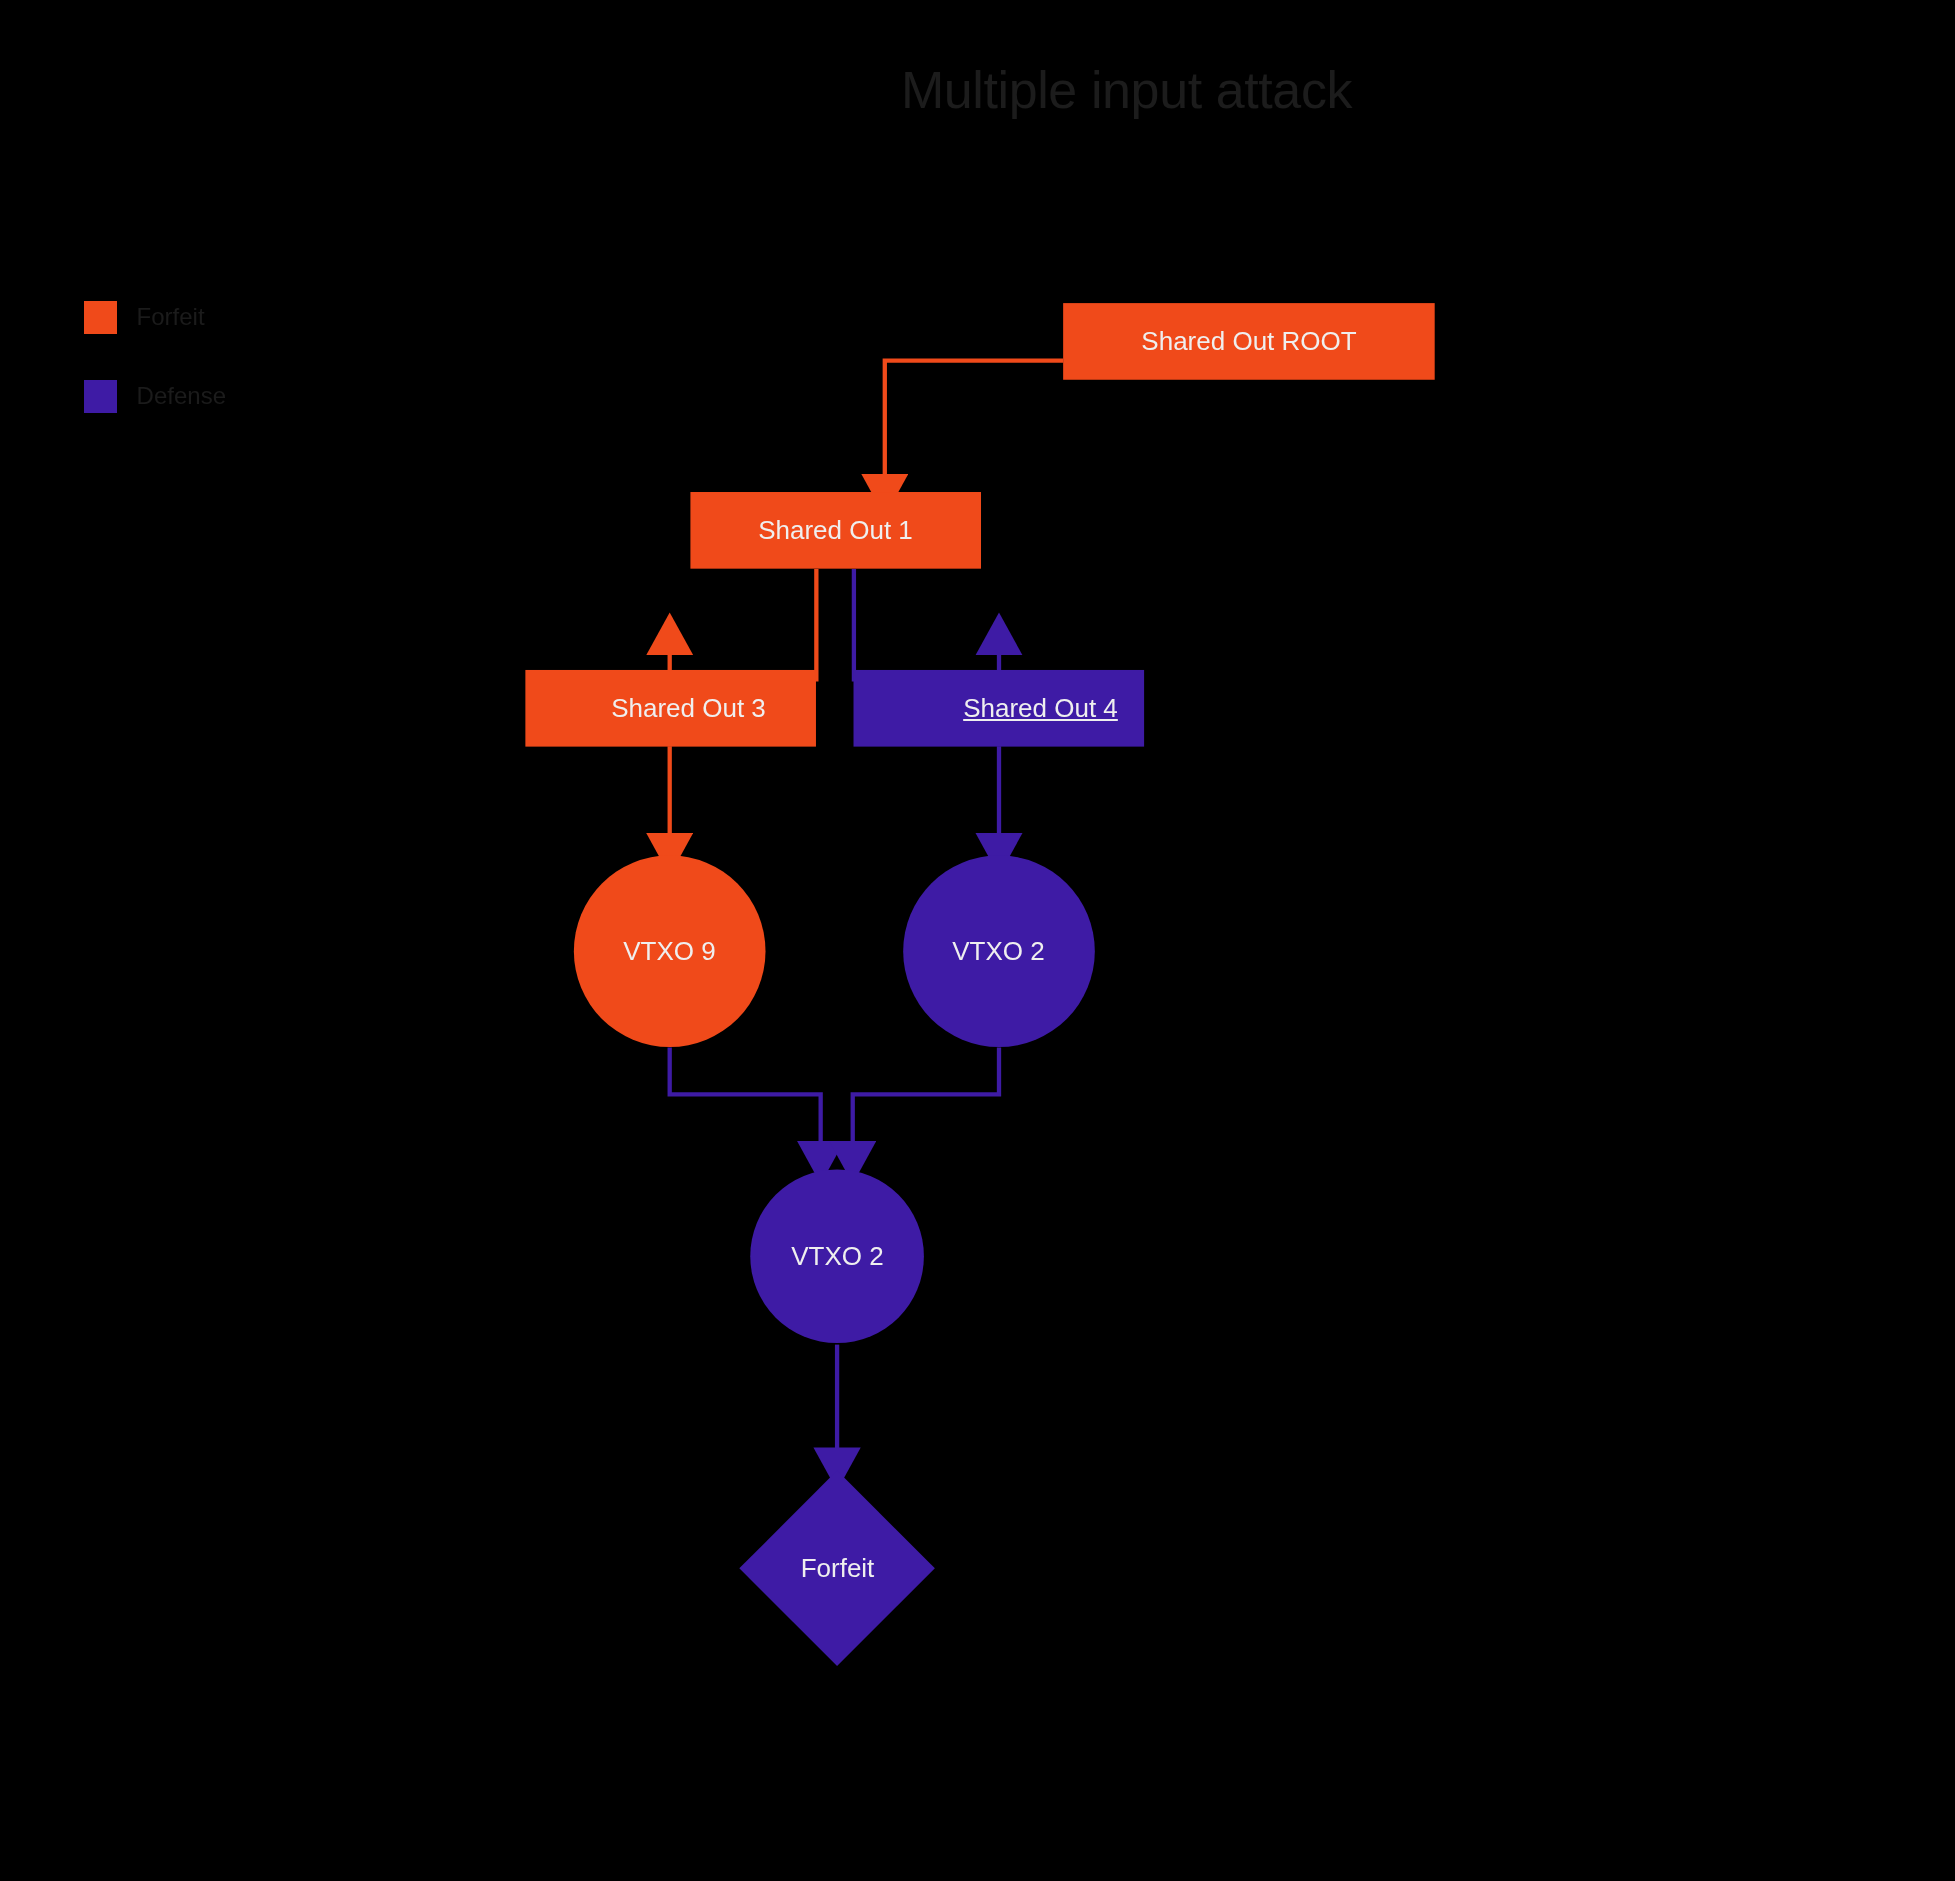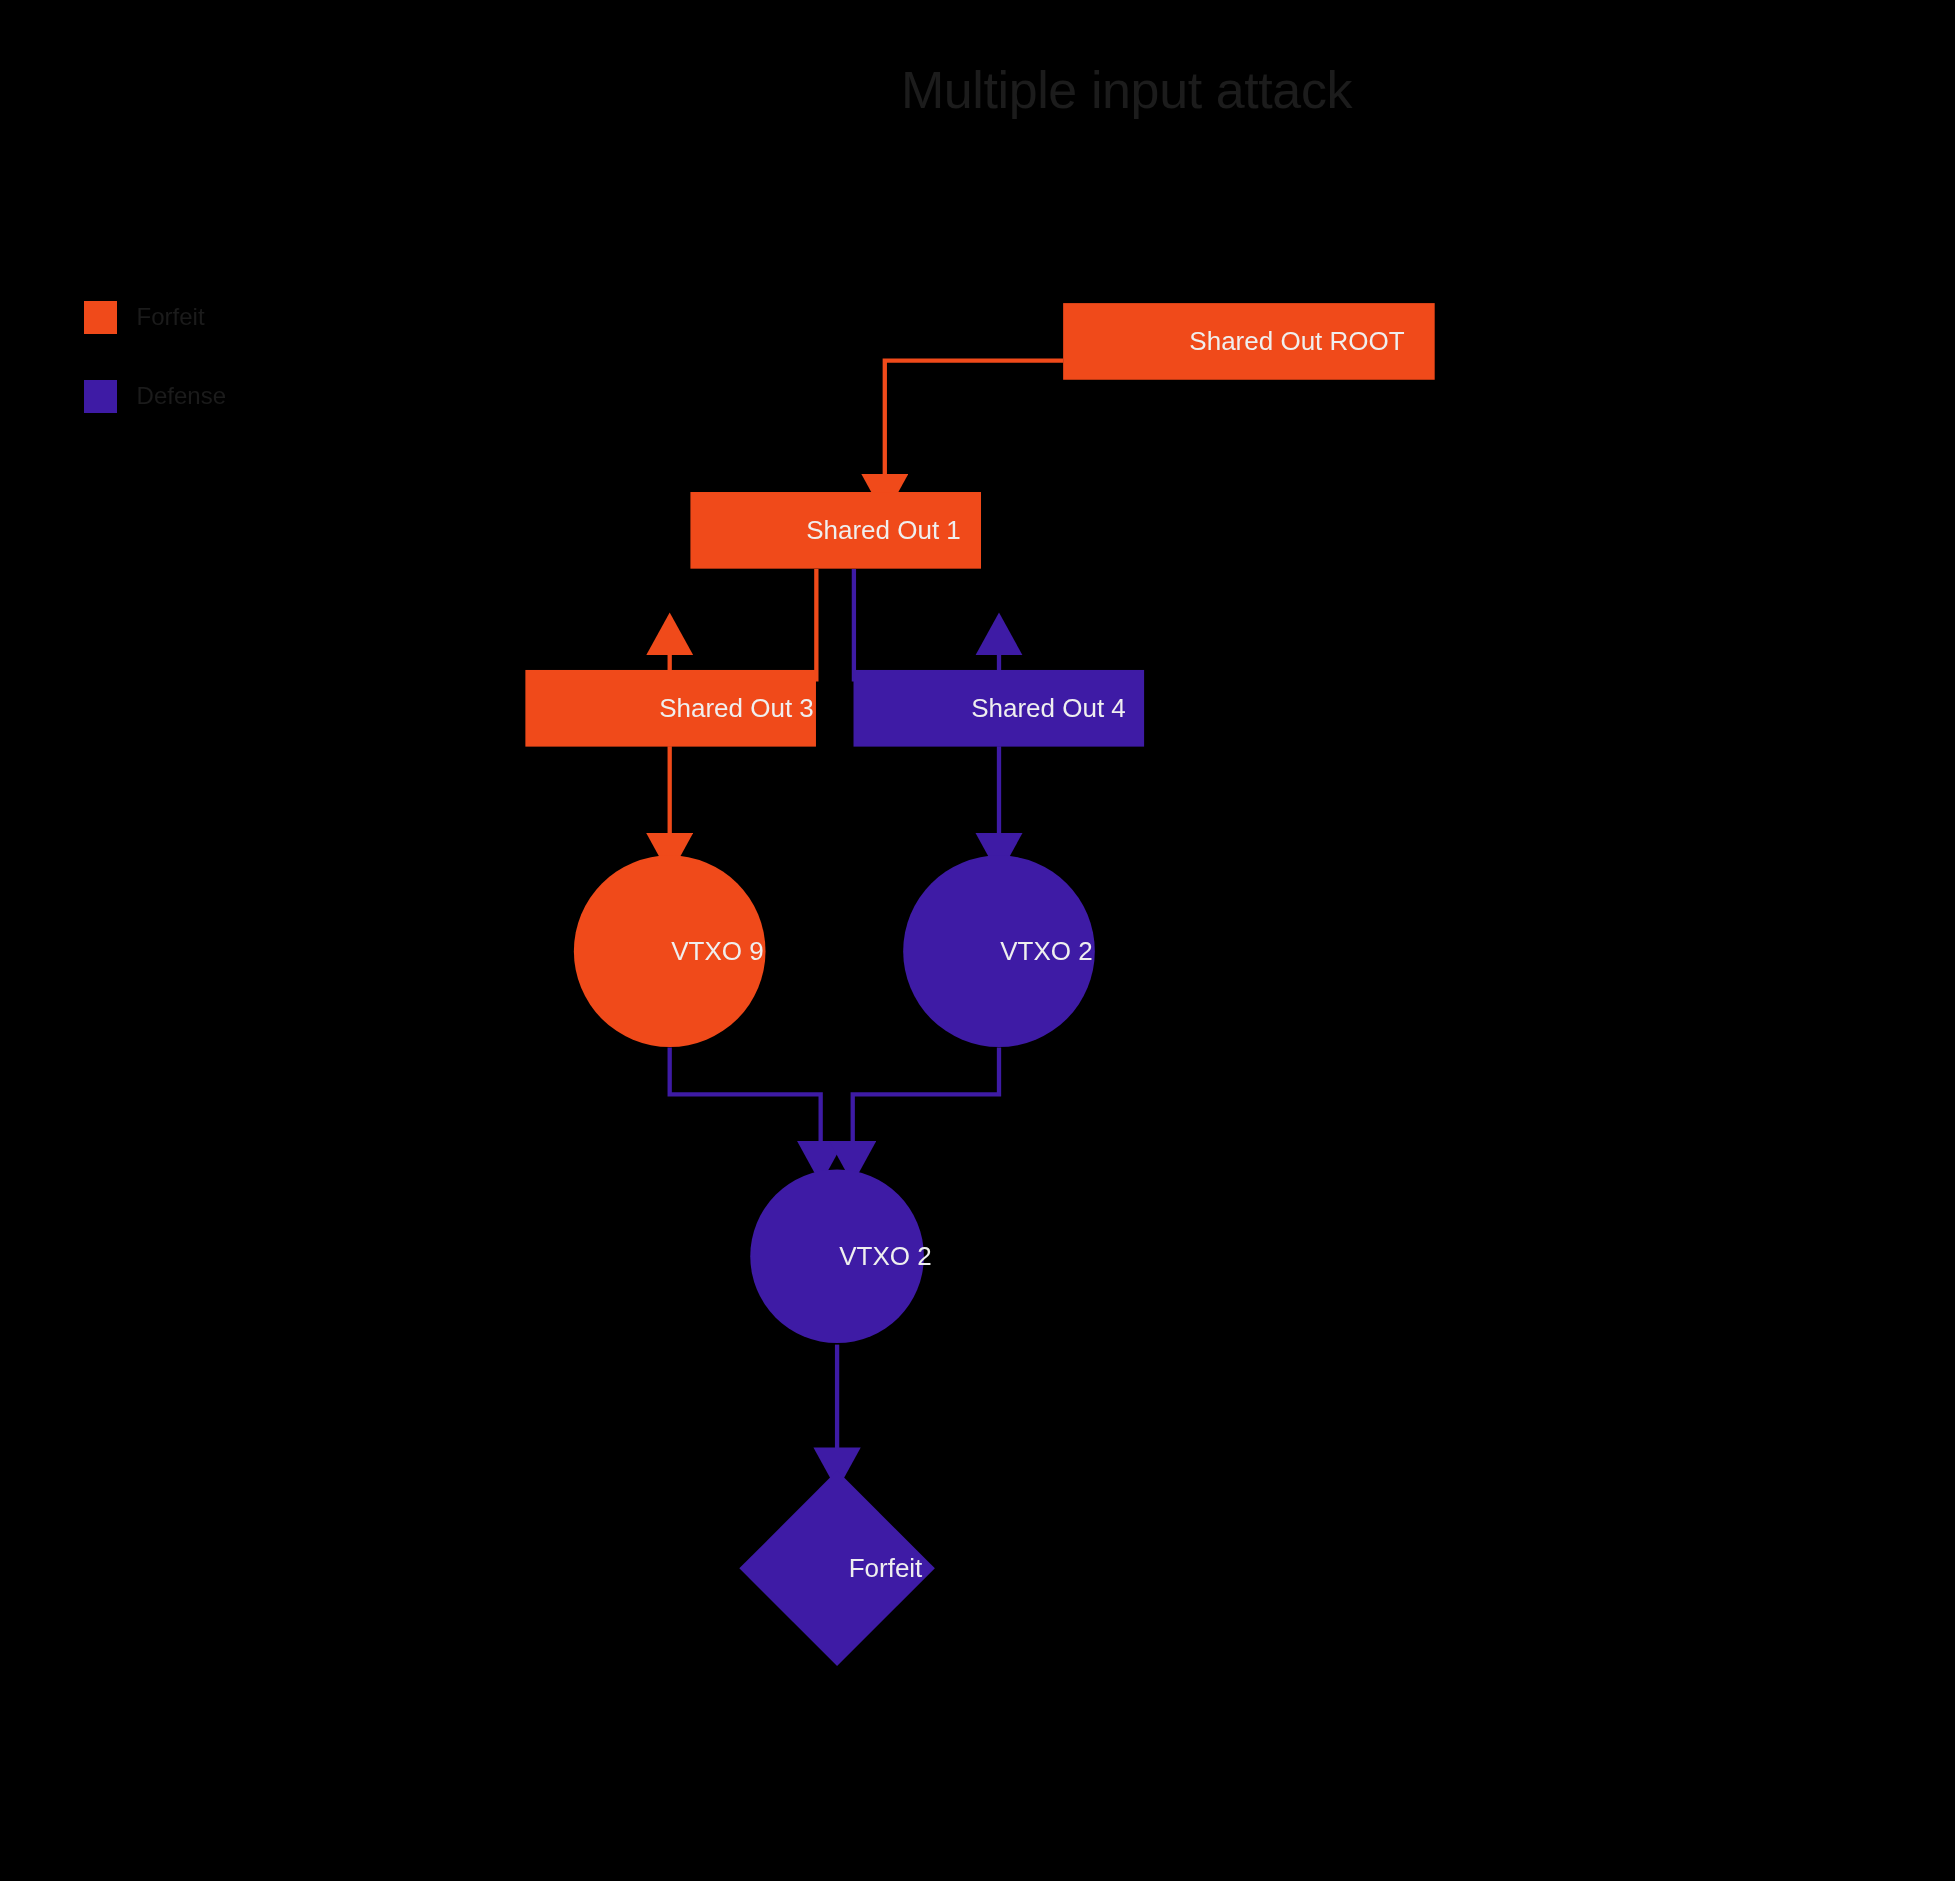--- a/index.html
+++ b/index.html
@@ -89,21 +89,20 @@
 
   
   .node-label {
     position: absolute;
     color: #efefef;
     font-size: 26px;
     line-height: 1;
     white-space: nowrap;
     text-align: center;
     pointer-events: none;
-    padding-left: 48px;
   }
 </style>
 </head>
 <body>
 
 <div id="stage">
 
   <div class="page-title">Multiple input attack</div>
 
   <div class="legend">
@@ -167,21 +166,21 @@
     <polygon points="2140,3760 2390,4010 2140,4260 1890,4010" fill="#3e1ba5"></polygon>
 
   </svg>
 
   <div class="node-label" style="left:1063px; top:328px; width:372px;">Shared Out ROOT</div>
 
   <div class="node-label" style="left:690px; top:517px; width:291px;">Shared Out 1</div>
 
   <div class="node-label" style="left:525px; top:695px; width:327px;">Shared Out 3</div>
 
-  <div class="node-label" style="left:855px; top:695px; width:291px;">Shared Out 4</div>
+  <div class="node-label" style="left:895px; top:695px; width:291px;text-decoration:underline;">Shared Out 4</div>
 
   <div class="node-label" style="left:552px; top:938px; width:235px;">VTXO 9</div>
 
   <div class="node-label" style="left:881px; top:938px; width:235px;">VTXO 2</div>
 
   <div class="node-label" style="left:720px; top:1243px; width:235px;">VTXO 2</div>
 
   <div class="node-label" style="left:720px; top:1555px; width:235px;">Forfeit</div>
 
 </div>

